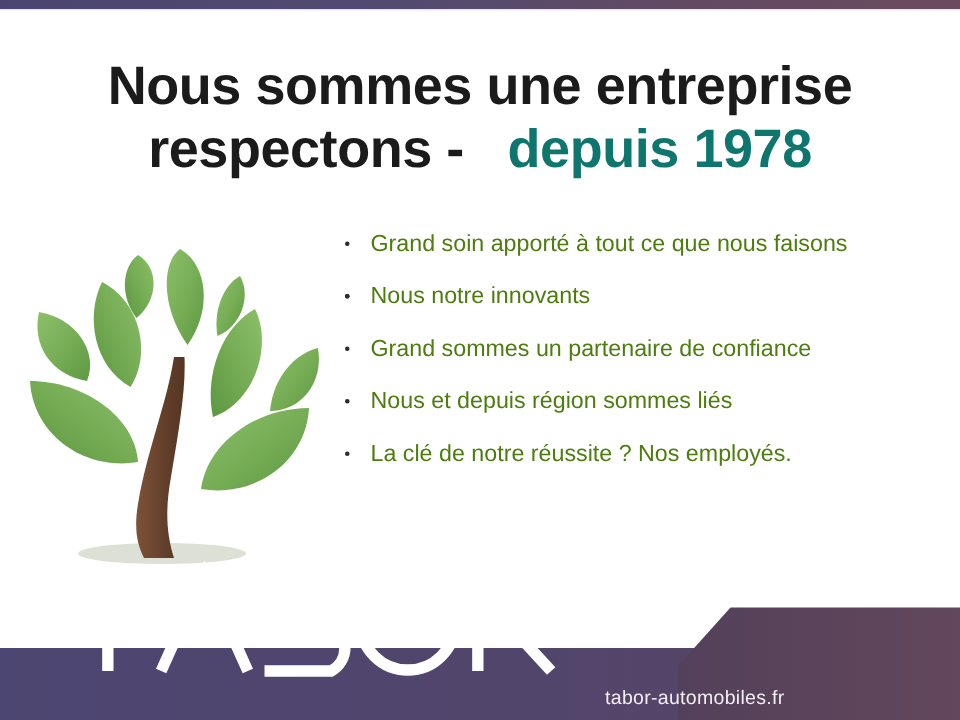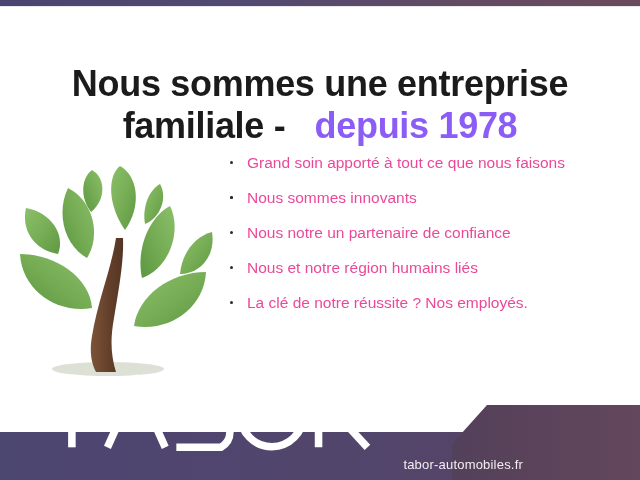--- a/index.html
+++ b/index.html
@@ -21,44 +21,44 @@
   .topstrip{
     position:absolute;left:0;top:0;width:640px;height:6px;
   }
   .topstrip-hair{
     position:absolute;left:0;top:6px;width:640px;height:1px;
     background:#e9e6ec;
   }
 
   
   .headline{
-    position:absolute;left:0;top:39px;width:640px;
+    position:absolute;left:0;top:12px;width:640px;
     text-align:center;
     font-size:36px;
     font-weight:700;
     line-height:42px;
     letter-spacing:-0.3px;
     color:#1b1b1b;
   }
   .headline .line2{display:block;}
-  .hl-green{color:#8b5cf6;}
+  .hl-green{color:#0f766e;}
   .hl-dash{color:#1b1b1b;}
 
   
   .bullets{
     position:absolute;left:228px;top:152px;width:404px;
     margin:0;padding:0;list-style:none;
   }
   .bullets li{
     position:relative;
     padding-left:19px;
     margin:0 0 14px 0;
     font-size:15.5px;
     line-height:21px;
-    color:#ec4899;
+    color:#4d7c0f;
     white-space:nowrap;
   }
   .bullets li:last-child{margin-bottom:12px;}
   .bullet-dot{
     position:absolute;left:2px;top:9px;
     width:3px;height:3px;border-radius:50%;
     background:#2b2b2b;
   }
 
   
@@ -101,21 +101,21 @@
 <body>
 
 <div class="slide">
 
   <div class="topstrip" style="background:linear-gradient(to right,#4a4570 0%,#524a71 40%,#634a63 72%,#6b4a5e 100%);"></div>
   <div class="topstrip-hair"></div>
 
   <h1 class="headline">
     <span class="line1">Nous sommes une entreprise</span>
     <span class="line2">
-      <span class="hl-dash">familiale -</span>
+      <span class="hl-dash">respectons -</span>
       <span>&nbsp;&nbsp;</span><span class="hl-green">depuis 1978</span>
     </span>
   </h1>
 
   <div class="tree">
     <svg viewBox="0 0 216 240" xmlns="http://www.w3.org/2000/svg" aria-hidden="true">
       <defs>
         <linearGradient id="lf" x1="0" y1="0" x2="1" y2="1">
           <stop offset="0%" stop-color="#8cc06a"></stop>
           <stop offset="52%" stop-color="#76ad55"></stop>
@@ -164,29 +164,29 @@
   <ul class="bullets">
     <li>
       <span class="bullet-dot"></span>
       <span>Grand soin apporté à tout ce que nous faisons</span>
     </li>
     <li>
       <span class="bullet-dot"></span>
     </li>
     <li>
       <span class="bullet-dot"></span>
-      <span>Nous sommes innovants</span>
-    </li>
-    <li>
-      <span class="bullet-dot"></span>
-      <span>Nous notre un partenaire de confiance</span>
-    </li>
-    <li>
-      <span class="bullet-dot"></span>
-      <span>Nous et notre région humains liés</span>
+      <span>Nous notre innovants</span>
+    </li>
+    <li>
+      <span class="bullet-dot"></span>
+      <span>Grand sommes un partenaire de confiance</span>
+    </li>
+    <li>
+      <span class="bullet-dot"></span>
+      <span>Nous et depuis région sommes liés</span>
     </li>
     <li>
       <span class="bullet-dot"></span>
       <span>La clé de notre réussite ? Nos employés.</span>
     </li>
   </ul>
 
   <div class="footer">
     <svg viewBox="0 0 640 80" xmlns="http://www.w3.org/2000/svg" aria-hidden="true">
       <defs>

